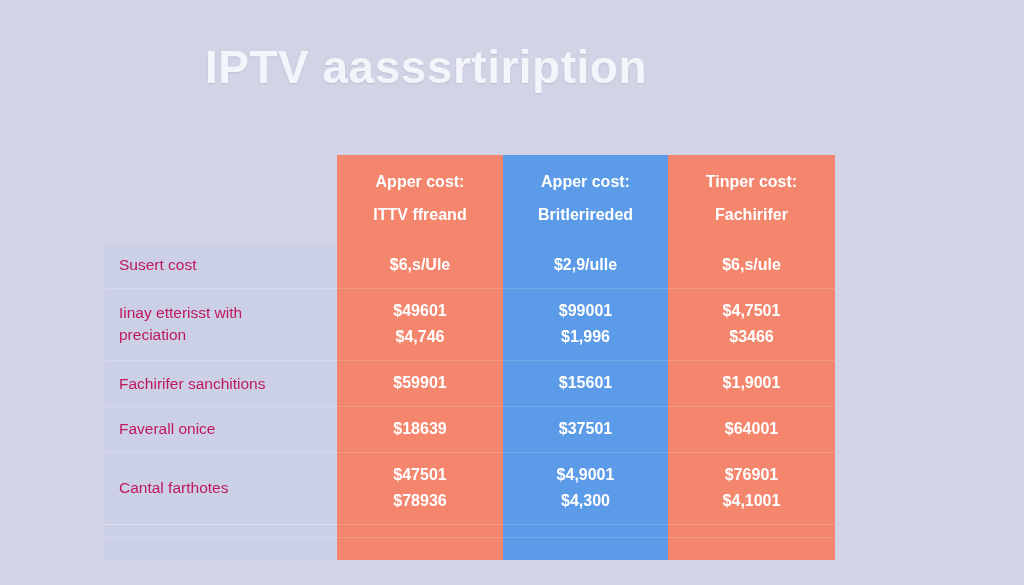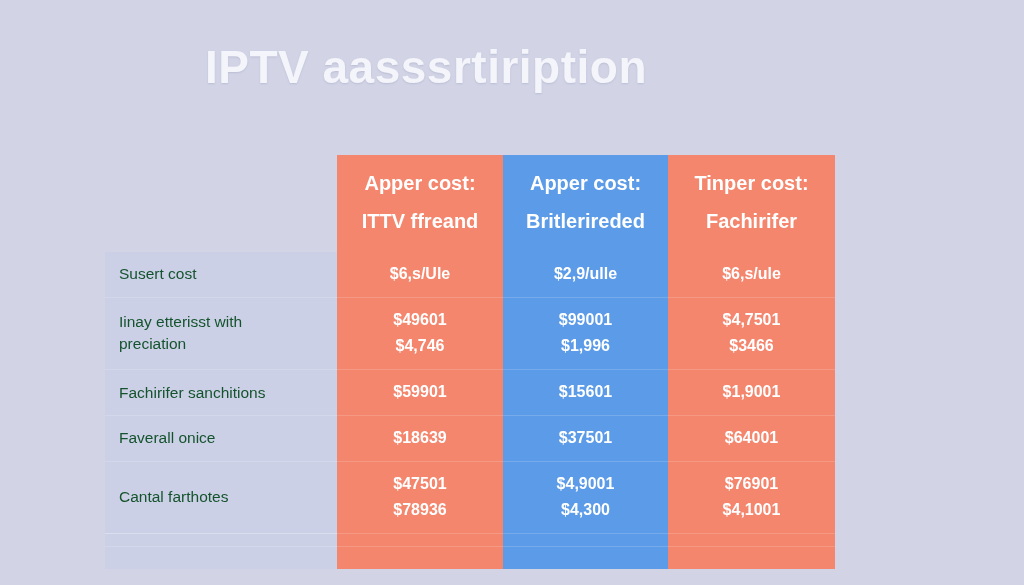--- a/index.html
+++ b/index.html
@@ -61,21 +61,21 @@
     padding: 14px 6px 16px;
     height: 88px;
   }
 
   th.head-blank {
     background: transparent;
   }
 
   th.head-plan {
     color: #ffffff;
-    font-size: 20px;
+    font-size: 16px;
     font-weight: bold;
     line-height: 1.45;
   }
 
   th.head-plan .head-line-1 {
     display: block;
     margin-bottom: 9px;
   }
   th.head-plan .head-line-2 {
     display: block;
@@ -90,21 +90,21 @@
     line-height: 1.42;
     border-top: 1px solid rgba(255,255,255,0.16);
   }
 
   .pricing-table tbody tr:first-child td {
     border-top: none;
   }
 
   td.cell-label {
     background: #ccd0e6;
-    color: #14532d;
+    color: #be185d;
     font-size: 15.5px;
     padding: 11px 10px 11px 14px;
     text-align: left;
     border-top-color: rgba(255,255,255,0.30);
   }
 
   td.cell-value {
     color: #ffffff;
     font-size: 16px;
     font-weight: bold;

